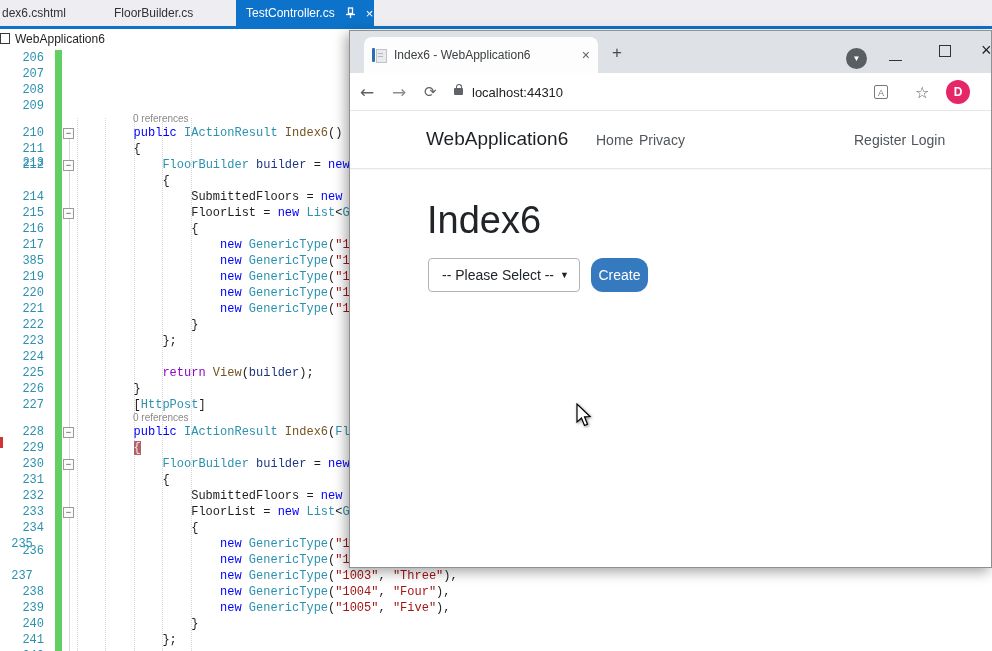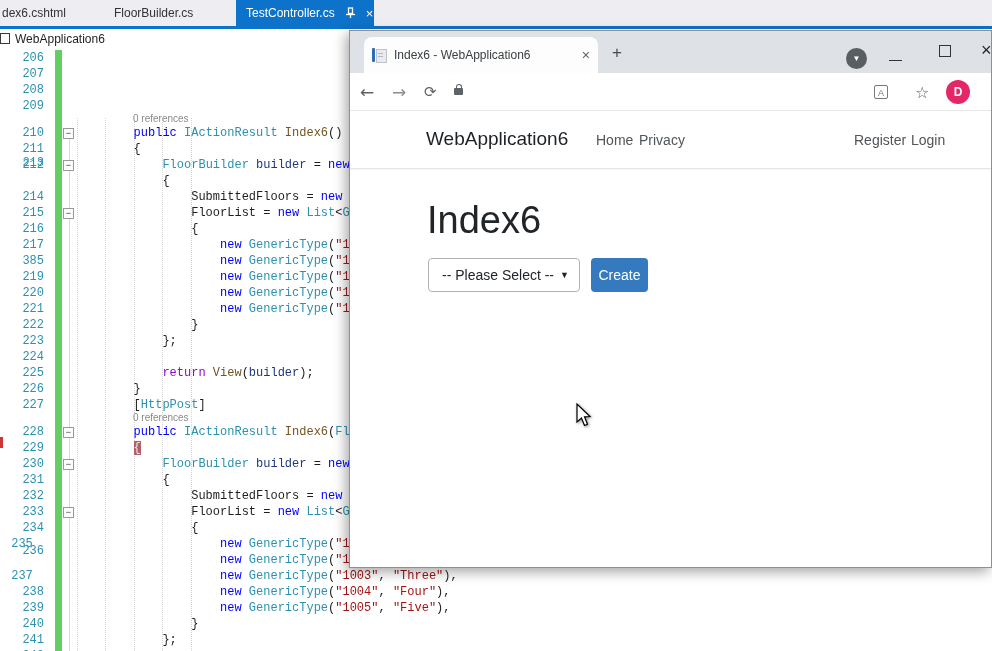--- a/index.html
+++ b/index.html
@@ -62,21 +62,21 @@
 
   .b-page{position:absolute;left:0;top:80px;width:100%;height:458px;background:#fff;}
   .site-nav{position:absolute;left:0;top:0;width:100%;height:57px;border-bottom:1px solid #e7e7e7;box-shadow:0 1px 1px rgba(0,0,0,.03);}
   .brand{position:absolute;left:76px;top:17px;font-size:19px;color:#1d2125;}
   .navlink{position:absolute;top:21px;font-size:14px;color:#50555a;}
   .page-h1{position:absolute;left:77px;top:88px;font-size:38px;font-weight:400;color:#212529;}
   .sel{position:absolute;left:78px;top:147px;width:152px;height:34px;border:1px solid #b3b3b3;border-radius:4px;background:#fff;
        display:flex;align-items:center;justify-content:space-between;padding:0 10px 0 13px;box-sizing:border-box;font-size:14px;color:#212529;}
   .sel .caret{font-size:9px;color:#222;}
   .btn-create{position:absolute;left:241px;top:147px;width:57px;height:34px;background:var(--btn-primary);color:#fff;
-              border:none;border-radius:4px;font-size:14px;font-family:"Liberation Sans",sans-serif;}
+              border:none;border-radius:12px;font-size:14px;font-family:"Liberation Sans",sans-serif;}
 
   
   .cursor{position:absolute;left:576px;top:403px;filter:drop-shadow(1px 1px 1.5px rgba(0,0,0,.45));}
 </style>
 </head>
 <body>
 
 <div id="screen">
 
   <div class="vs-tabbar">
@@ -219,20 +219,21 @@
       <div class="win-min"></div>
       <div class="win-max"></div>
       <div class="win-close">×</div>
     </div>
 
     <div class="b-toolbar">
       <span class="tb-ic" style="left:10px;font-size:17px;">←</span>
       <span class="tb-ic" style="left:42px;font-size:17px;color:#8a8f94;">→</span>
       <span class="tb-ic" style="left:74px;font-size:15px;">⟳</span>
       <span class="lock"></span>
+      <span class="url">localhost:44310</span>
       <span class="translate">A</span>
       <span class="tb-ic" style="left:565px;font-size:16px;">☆</span>
       <span class="avatar">D</span>
       <span class="tb-ic" style="left:636px;font-size:14px;">⋮</span>
     </div>
 
     <div class="b-page">
       <div class="site-nav">
         <span class="brand">WebApplication6</span>
         <span class="navlink" style="left:246px;">Home</span>

